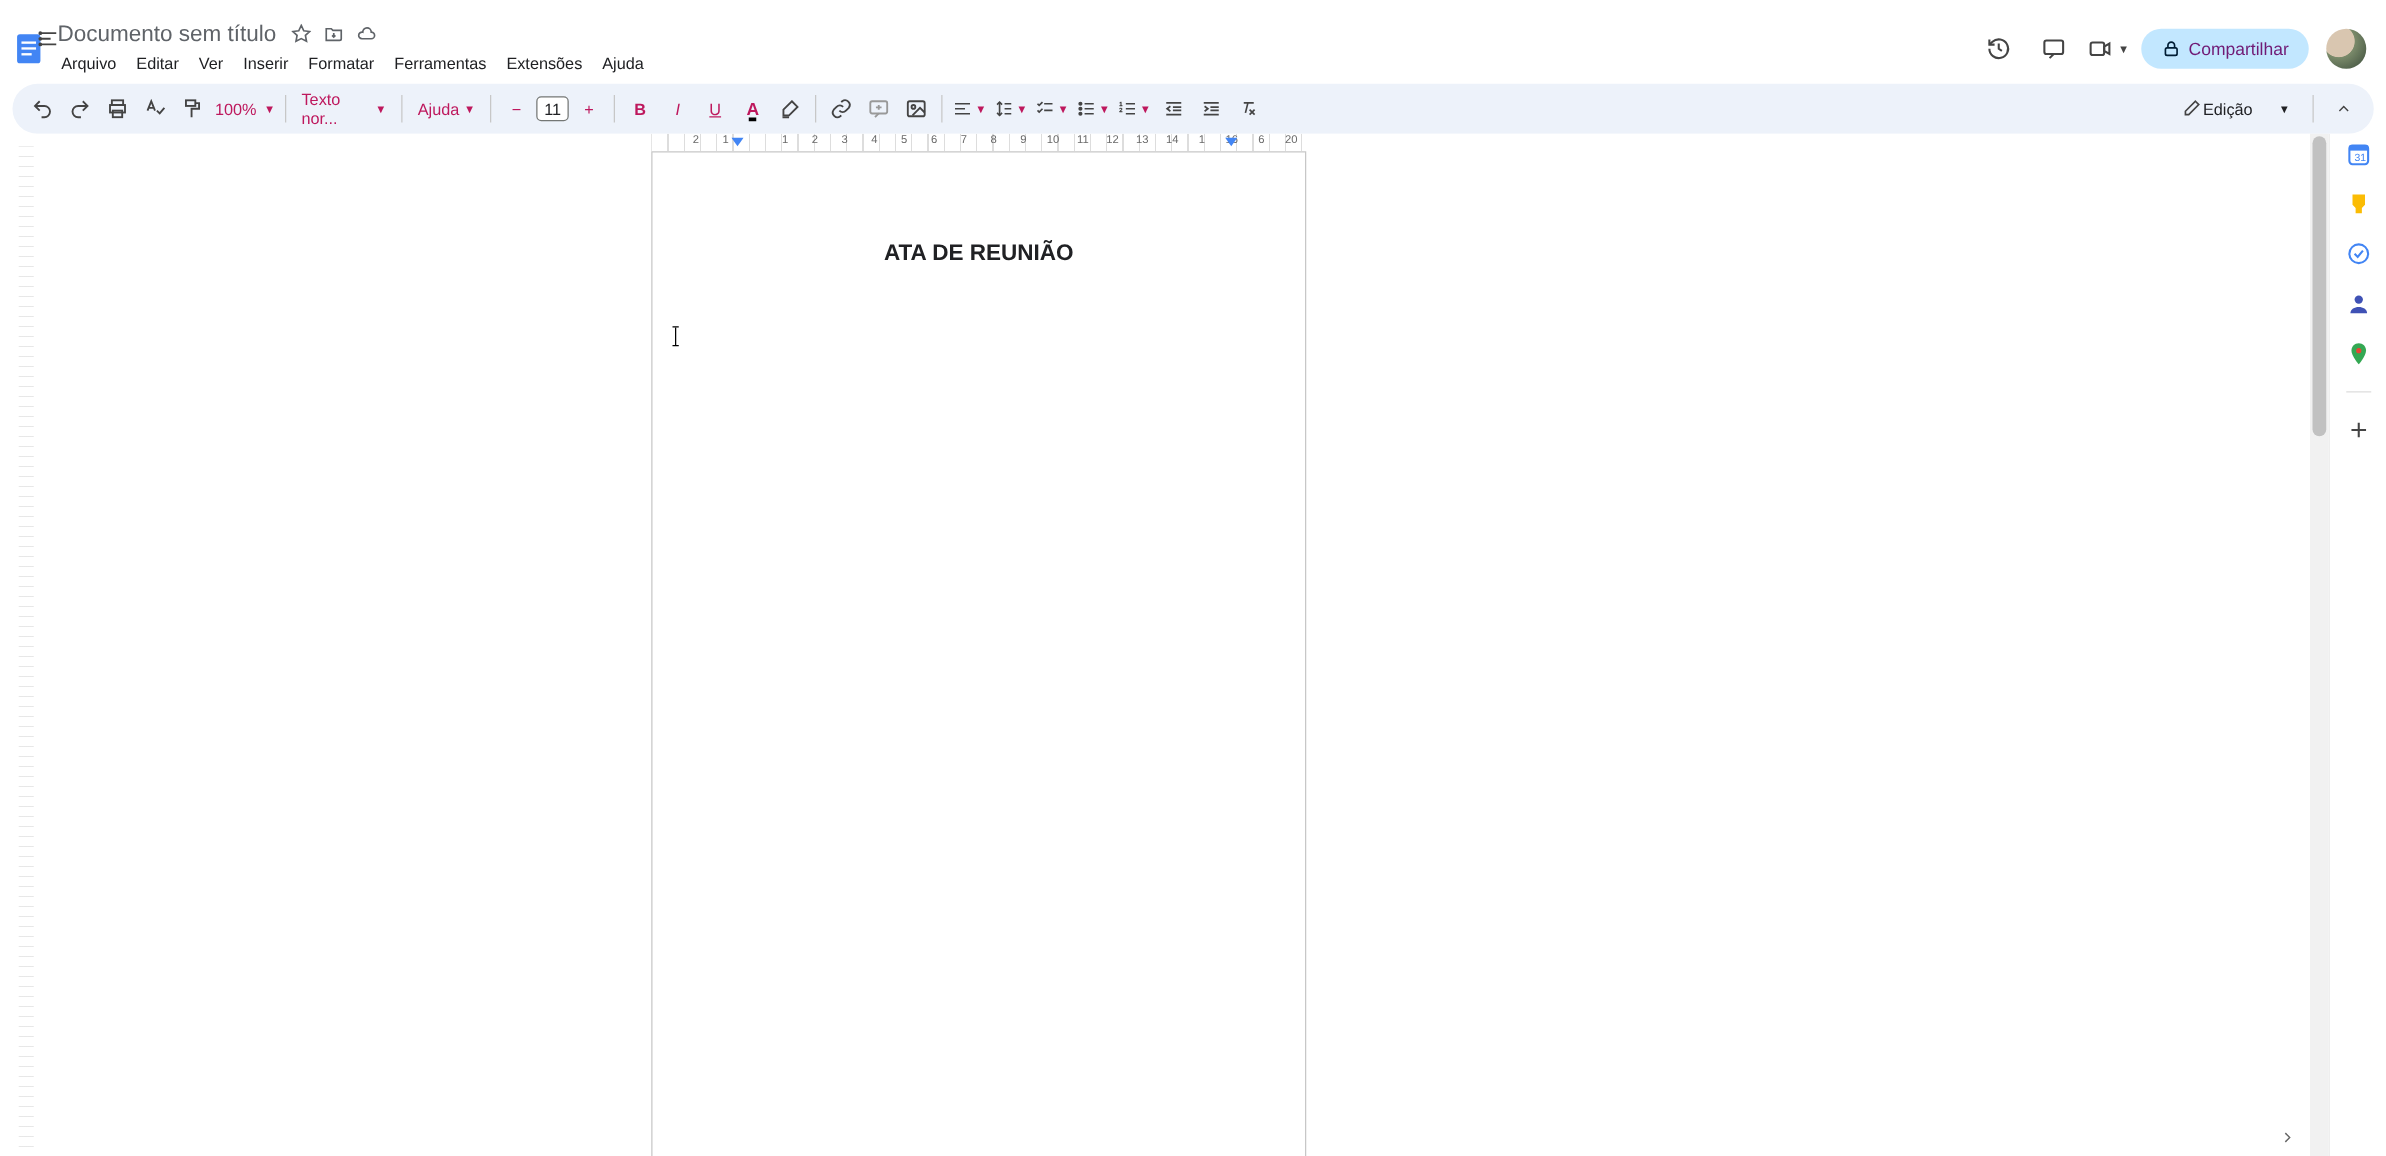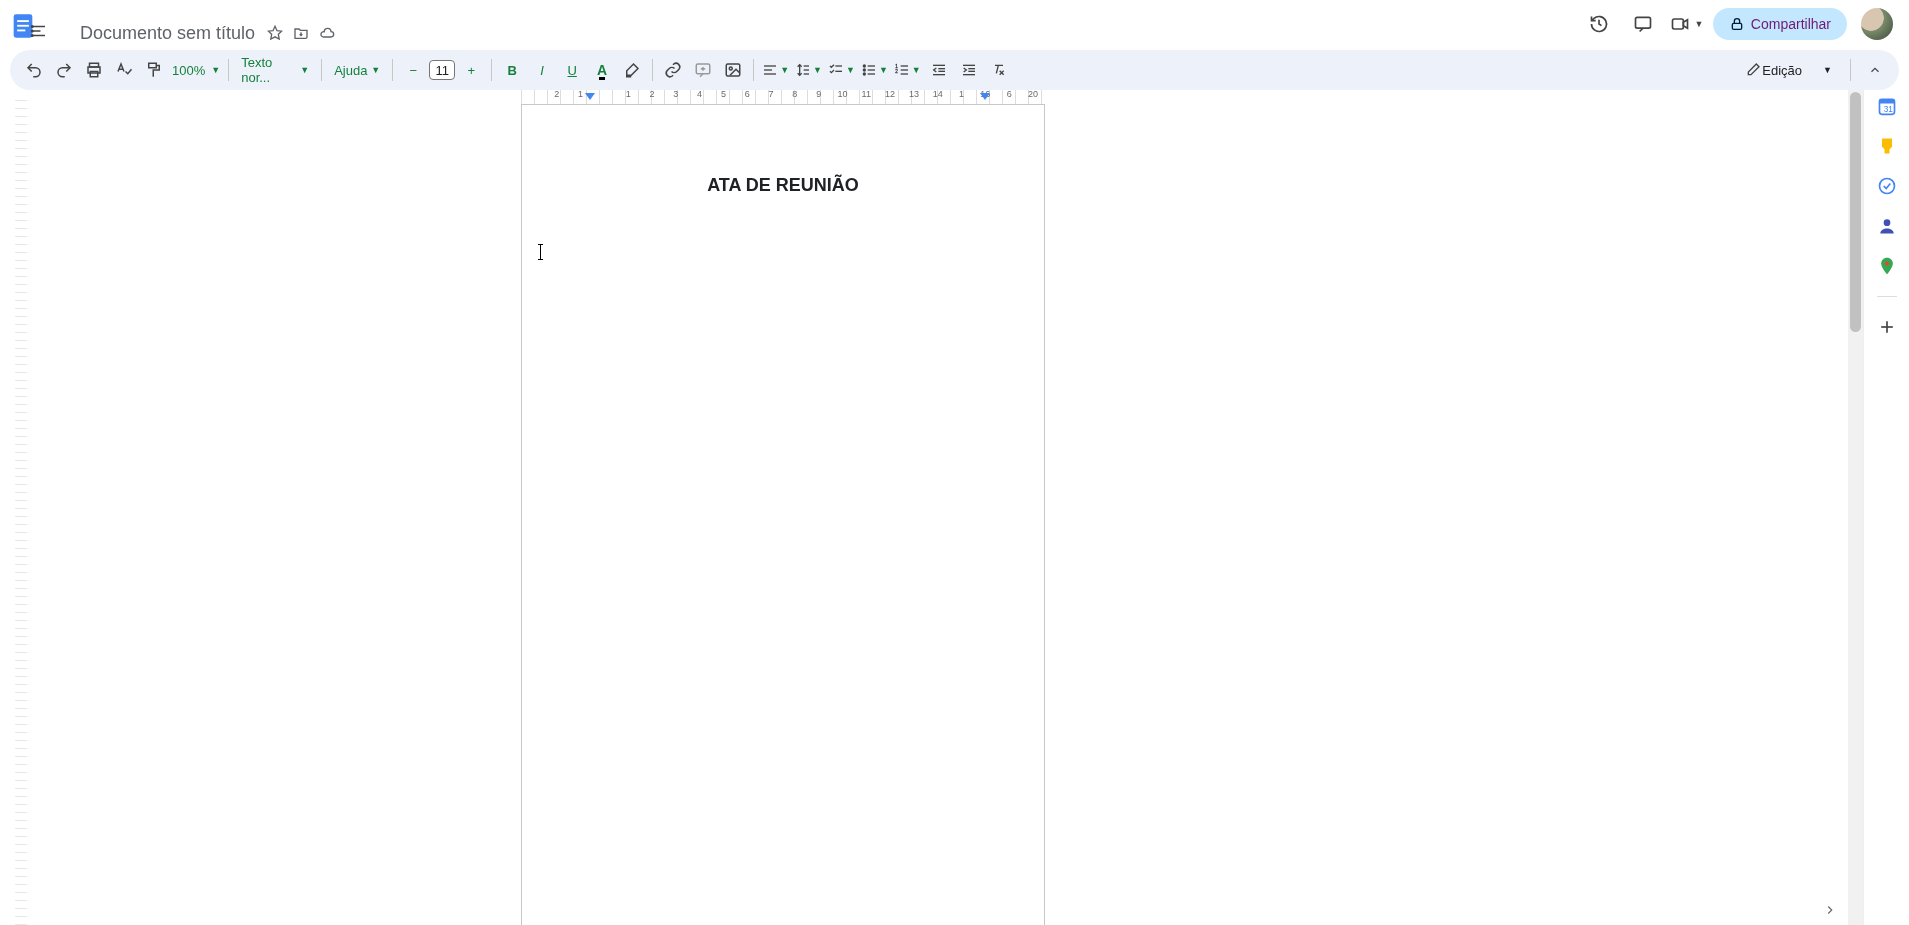--- a/index.html
+++ b/index.html
@@ -6,21 +6,21 @@
   body {
     margin: 0;
     font-family: Arial, sans-serif;
     font-size: 13px;
     color: #202124;
     background: #fff;
     overflow: hidden;
     height: 925px;
     width: 1909px;
   }
-  .header { display: flex; align-items: flex-end; padding: 4px 12px 0 8px; gap: 34px; }
+  .header { display: flex; align-items: center; padding: 16px 12px 0 8px; }
   .docs-icon {
     width: 30px; height: 36px; display:flex; align-items:center; justify-content:center;
     margin-right: 4px;
   }
   .docs-icon svg { width: 28px; height: 28px; }
   .title-area { flex: 0 0 auto; display:flex; flex-direction:column; }
   .title-row { display:flex; align-items:center; height:22px; }
   .doc-title {
     font-size: 18px; color:#5f6368; padding:0 4px;
   }
@@ -51,21 +51,21 @@
     margin:6px 10px 0 10px;
     background:#edf2fa;
     border-radius:24px;
     padding:4px 10px;
     display:flex; align-items:center;
     height:40px;
   }
   .tb { display:flex; align-items:center; gap:2px; }
   .tb-btn {
     min-width:28px; height:28px; display:flex; align-items:center; justify-content:center;
-    border-radius:4px; cursor:pointer; color:#15803d; padding:0 2px;
+    border-radius:4px; cursor:pointer; color:#be185d; padding:0 2px;
   }
   .tb-sep { width:1px; height:22px; background:#c7c7c7; margin:0 4px; }
   .zoom { font-size:13px; padding:0 2px; display:flex; align-items:center; gap:4px; }
   .style-select { font-size:13px; width:80px; display:flex; align-items:center; justify-content:space-between; padding:0 6px;}
   .font-select { font-size:13px; width:58px; display:flex; align-items:center; justify-content:space-between; padding:0 6px;}
   .fontsize-box {
     width:26px; height:20px; border:1px solid #747775; border-radius:4px;
     text-align:center; font-size:13px; line-height:20px; background:#fff;
   }
   .color-underline-A { position:relative; font-weight:bold; font-size:14px; }
@@ -184,20 +184,30 @@
               <path d="M3 6h6l2 2h10v10a2 2 0 0 1-2 2H3z"></path>
               <path d="M12 11v5m-2-2l2 2 2-2"></path>
             </svg>
           </span>
         <span class="ic">
             <svg width="16" height="16" viewBox="0 0 24 24" fill="none" stroke="#5f6368" stroke-width="2">
               <path d="M18 18H7a4 4 0 1 1 .8-7.9A5 5 0 0 1 18 10a3.5 3.5 0 0 1 0 8z"></path>
             </svg>
           </span>
       </div>
+    </div>
+    <div class="menubar">
+      <span>Arquivo</span>
+      <span>Editar</span>
+      <span>Ver</span>
+      <span>Inserir</span>
+      <span>Formatar</span>
+      <span>Ferramentas</span>
+      <span>Extensões</span>
+      <span>Ajuda</span>
     </div>
   </div>
   <div class="header-right">
     <div class="hr-btn">
         <svg width="20" height="20" viewBox="0 0 24 24" fill="none" stroke="#444" stroke-width="2">
           <path d="M3 12a9 9 0 1 0 3-6.7L3 8"></path>
           <polyline points="3 3 3 8 8 8"></polyline>
           <polyline points="12 7 12 12 15 14"></polyline>
         </svg>
       </div>

